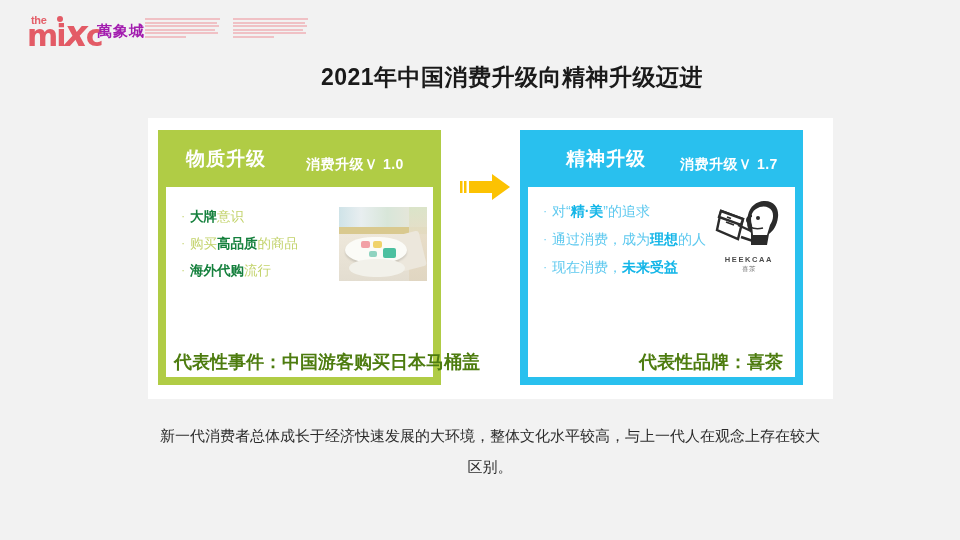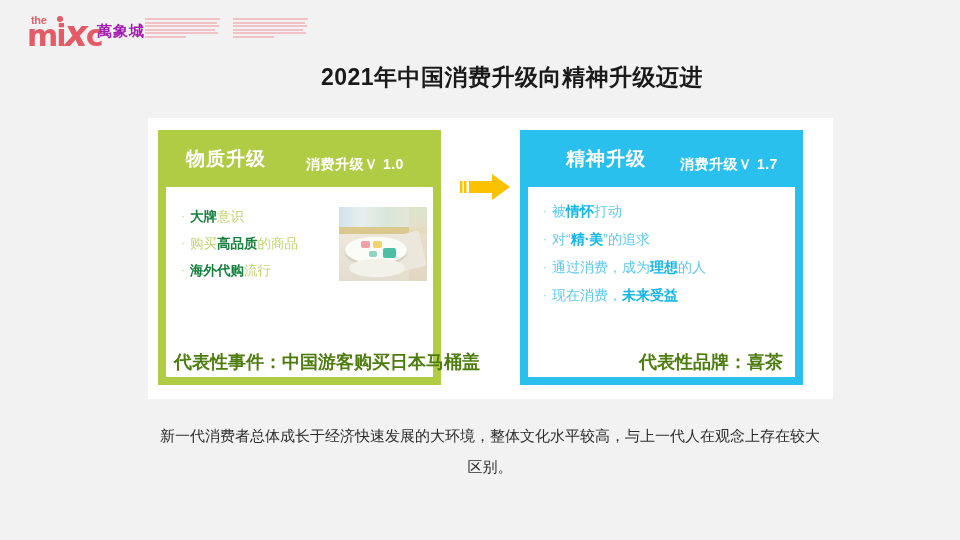--- a/index.html
+++ b/index.html
@@ -410,33 +410,47 @@
     <div class="card-frame"></div>
 
     <div class="card-header">
       <div class="card-title">精神升级</div>
       <div class="card-version">消费升级Ｖ 1.7</div>
     </div>
 
     <div class="card-body">
       <ul class="bullets">
         <li>
-          <span class="dot">·</span><span>被</span><b>情怀</b><span>打动</span>
-        </li>
-        <li>
           <span class="dot">·</span><span>对“</span><b>精·美</b><span>”的追求</span>
         </li>
         <li>
           <span class="dot">·</span><span>通过消费，成为</span><b>理想</b><span>的人</span>
         </li>
         <li>
           <span class="dot">·</span><span>现在消费，</span><b>未来受益</b><span></span>
         </li>
       </ul>
 
+      <div class="heekcaa">
+        <svg width="84" height="60" viewBox="0 0 84 60">
+          <path d="M58 6 C68 6 72 14 71 22 C70 31 66 36 62 39 L60 50 L44 50 L44 38 C40 34 39 28 41 20 C43 11 50 6 58 6 Z" fill="#2b2b2b"></path>
+          <path d="M49 14 C55 10 62 11 65 16 C67 20 66 26 63 30 L60 40 L46 40 L45 30 C43 24 44 17 49 14 Z" fill="#ffffff"></path>
+          <path d="M45 21 C42 21 40 23 40 25 C40 27 42 28 44 28" fill="none" stroke="#2b2b2b" stroke-width="2"></path>
+          <circle cx="51" cy="23" r="2" fill="#2b2b2b"></circle>
+          <path d="M43 32 C47 34 52 34 56 33" fill="none" stroke="#2b2b2b" stroke-width="1.6"></path>
+          <path d="M14 16 L36 24 L31 44 L10 35 Z" fill="#ffffff" stroke="#2b2b2b" stroke-width="2.4"></path>
+          <path d="M14 16 L36 24 L34 30 L12 22 Z" fill="#ffffff" stroke="#2b2b2b" stroke-width="2.4"></path>
+          <path d="M20 22 L24 23.5" stroke="#2b2b2b" stroke-width="1.8"></path>
+          <path d="M19 27 L27 30" stroke="#2b2b2b" stroke-width="1.8"></path>
+          <path d="M31 30 L44 36" stroke="#2b2b2b" stroke-width="2.4" fill="none"></path>
+          <path d="M34 42 L46 46" stroke="#2b2b2b" stroke-width="2.4" fill="none"></path>
+        </svg>
+        <div class="heekcaa-name">HEEKCAA</div>
+        <div class="heekcaa-cn">喜茶</div>
+      </div>
     </div>
 
     <div class="card-footer">
       <div class="card-footer-text">代表性品牌：喜茶</div>
     </div>
   </div>
 
 </div>
 
 <div class="caption">新一代消费者总体成长于经济快速发展的大环境，整体文化水平较高，与上一代人在观念上存在较大区别。</div>

